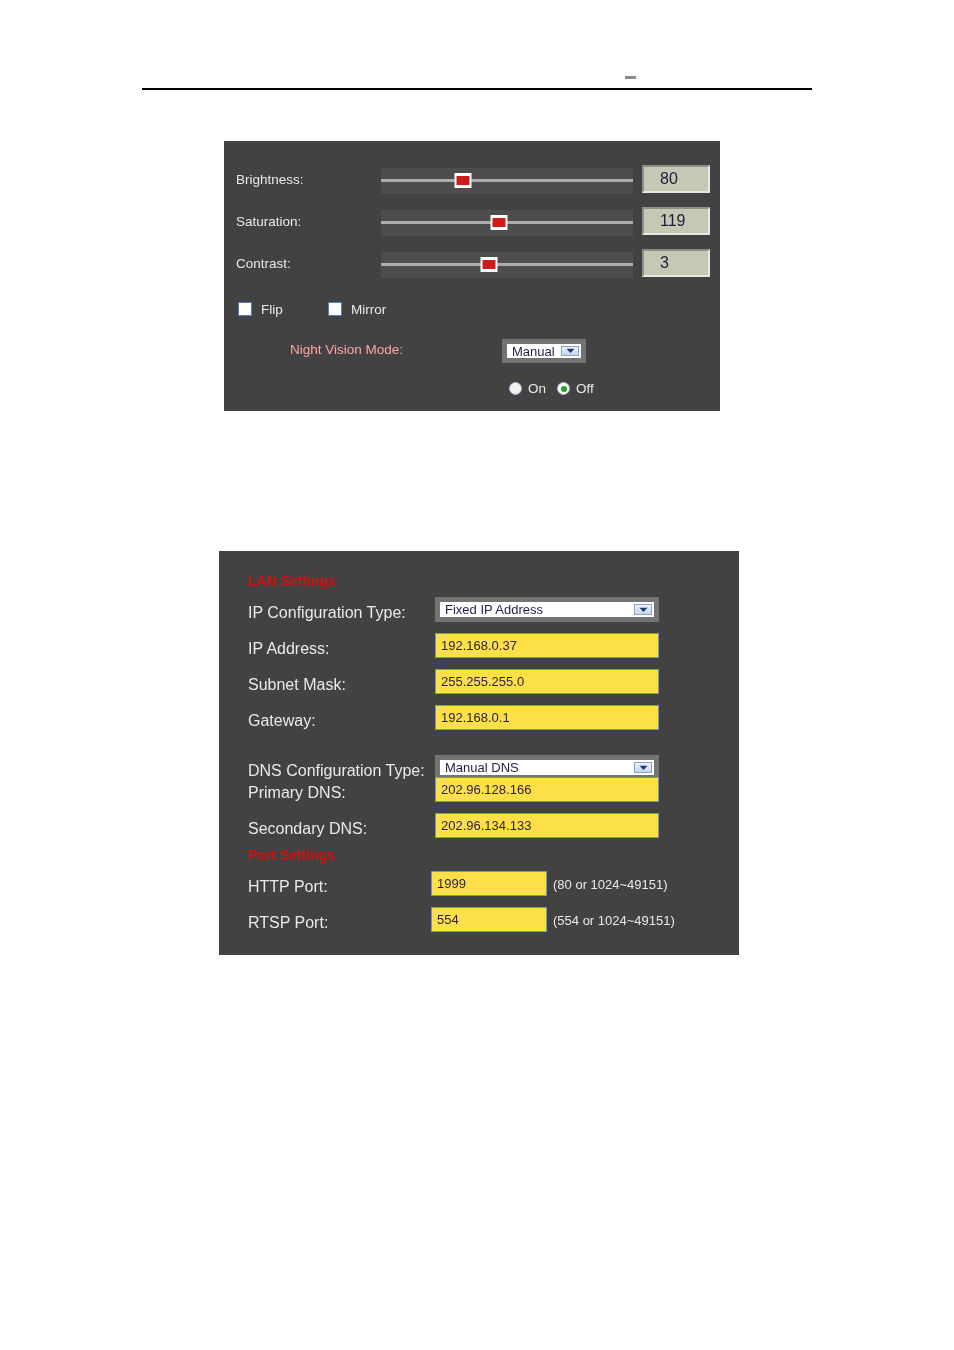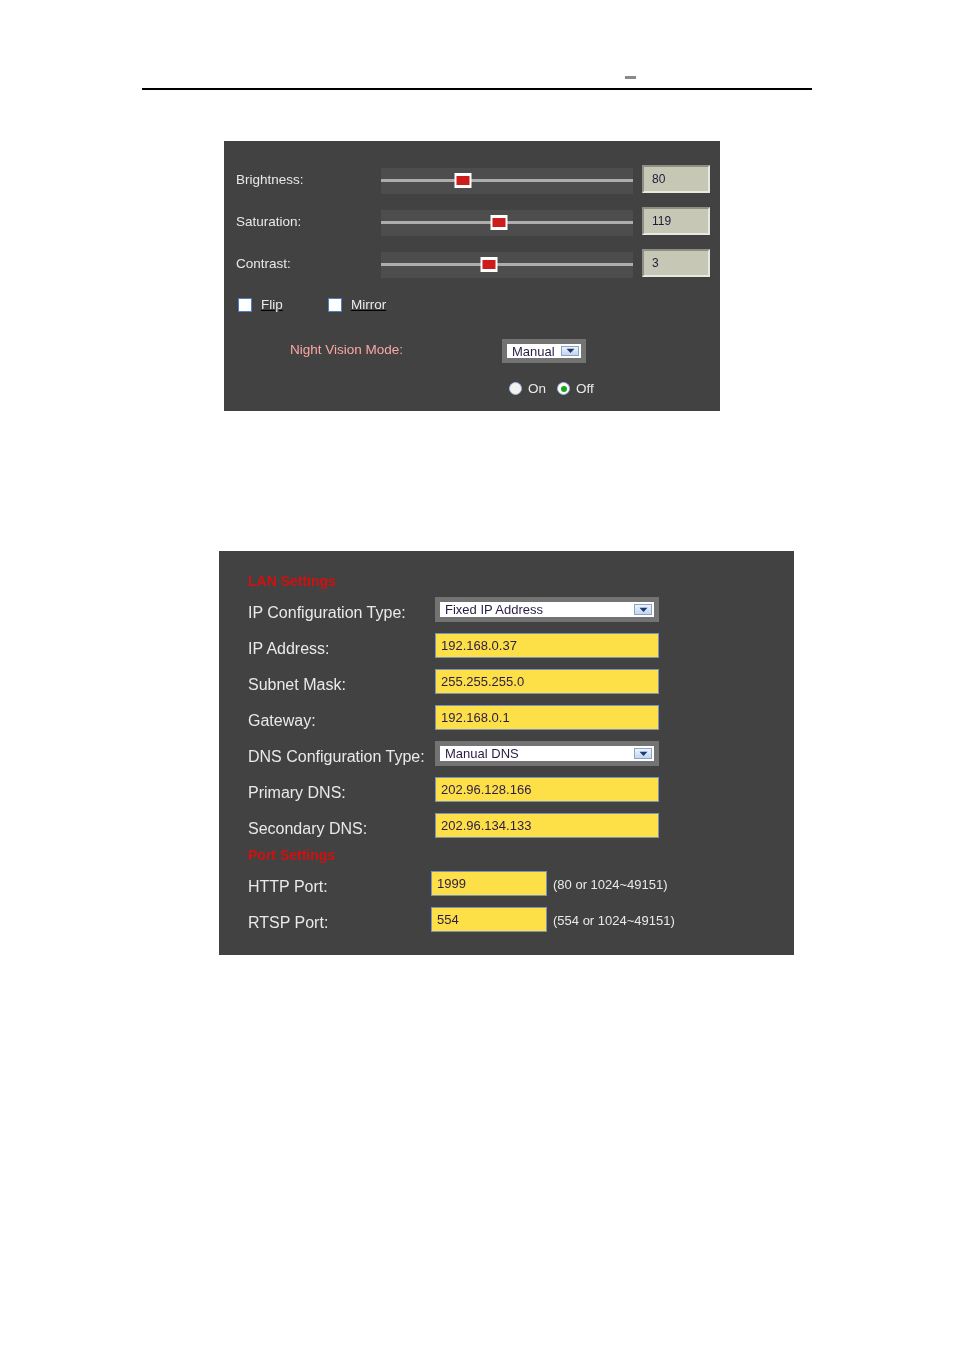--- a/index.html
+++ b/index.html
@@ -100,41 +100,40 @@
     top: 0px;
     width: 68px;
     height: 28px;
     background: #c7c7b6;
     border-top: 2px solid #8f8f84;
     border-left: 2px solid #8f8f84;
     border-right: 2px solid #e8e8e0;
     border-bottom: 2px solid #e8e8e0;
     box-sizing: border-box;
     color: #1c1c3c;
-    font-size: 12px;
+    font-size: 16px;
     line-height: 24px;
-    padding-left: 8px;
+    padding-left: 16px;
     white-space: nowrap;
   }
 
   
   #flip-mirror-row {
     position: absolute;
     left: 0;
     top: 149px;
     width: 100%;
     height: 26px;
   }
   .cbox-group {
     position: absolute;
-    top: 0;
+    top: 12px;
     height: 22px;
     display: flex;
-    align-items: flex-end;
-    text-decoration: underline;
+    align-items: flex-start;
   }
   .cbox {
     width: 14px;
     height: 14px;
     background: #ffffff;
     border: 1px solid #4f7fc0;
     box-sizing: border-box;
     display: inline-block;
   }
   .cbox-label {
@@ -231,21 +230,21 @@
     color: #e9e9e9;
     font-size: 13.5px;
     margin-left: 6px;
     white-space: nowrap;
   }
 
   
   #network-settings-panel {
     left: 219px;
     top: 551px;
-    width: 575px;
+    width: 520px;
     height: 404px;
     padding-left: 47px;
   }
   .section-title {
     position: absolute;
     left: 29px;
     color: #cf1111;
     font-size: 14px;
     font-weight: bold;
     white-space: nowrap;
@@ -413,21 +412,21 @@
     </div>
   </div>
 
   <div class="field-row" style="top:154px;">
     <span class="row-label">Gateway:</span>
     <div class="text-input ip-input">
       <span class="in-text">192.168.0.1</span>
     </div>
   </div>
 
-  <div class="field-row" style="top:190px;">
+  <div class="field-row" style="top:204px;">
     <span class="row-label">DNS Configuration Type:</span>
     <div class="select-box net-select">
       <span class="sel-text">Manual DNS</span>
       <span class="select-arrow">
         <svg width="9" height="6" viewBox="0 0 9 6">
             <path d="M0.5 0.8 L4.5 5 L8.5 0.8 Z" fill="#1c3a6e"></path>
           </svg>
       </span>
     </div>
   </div>

